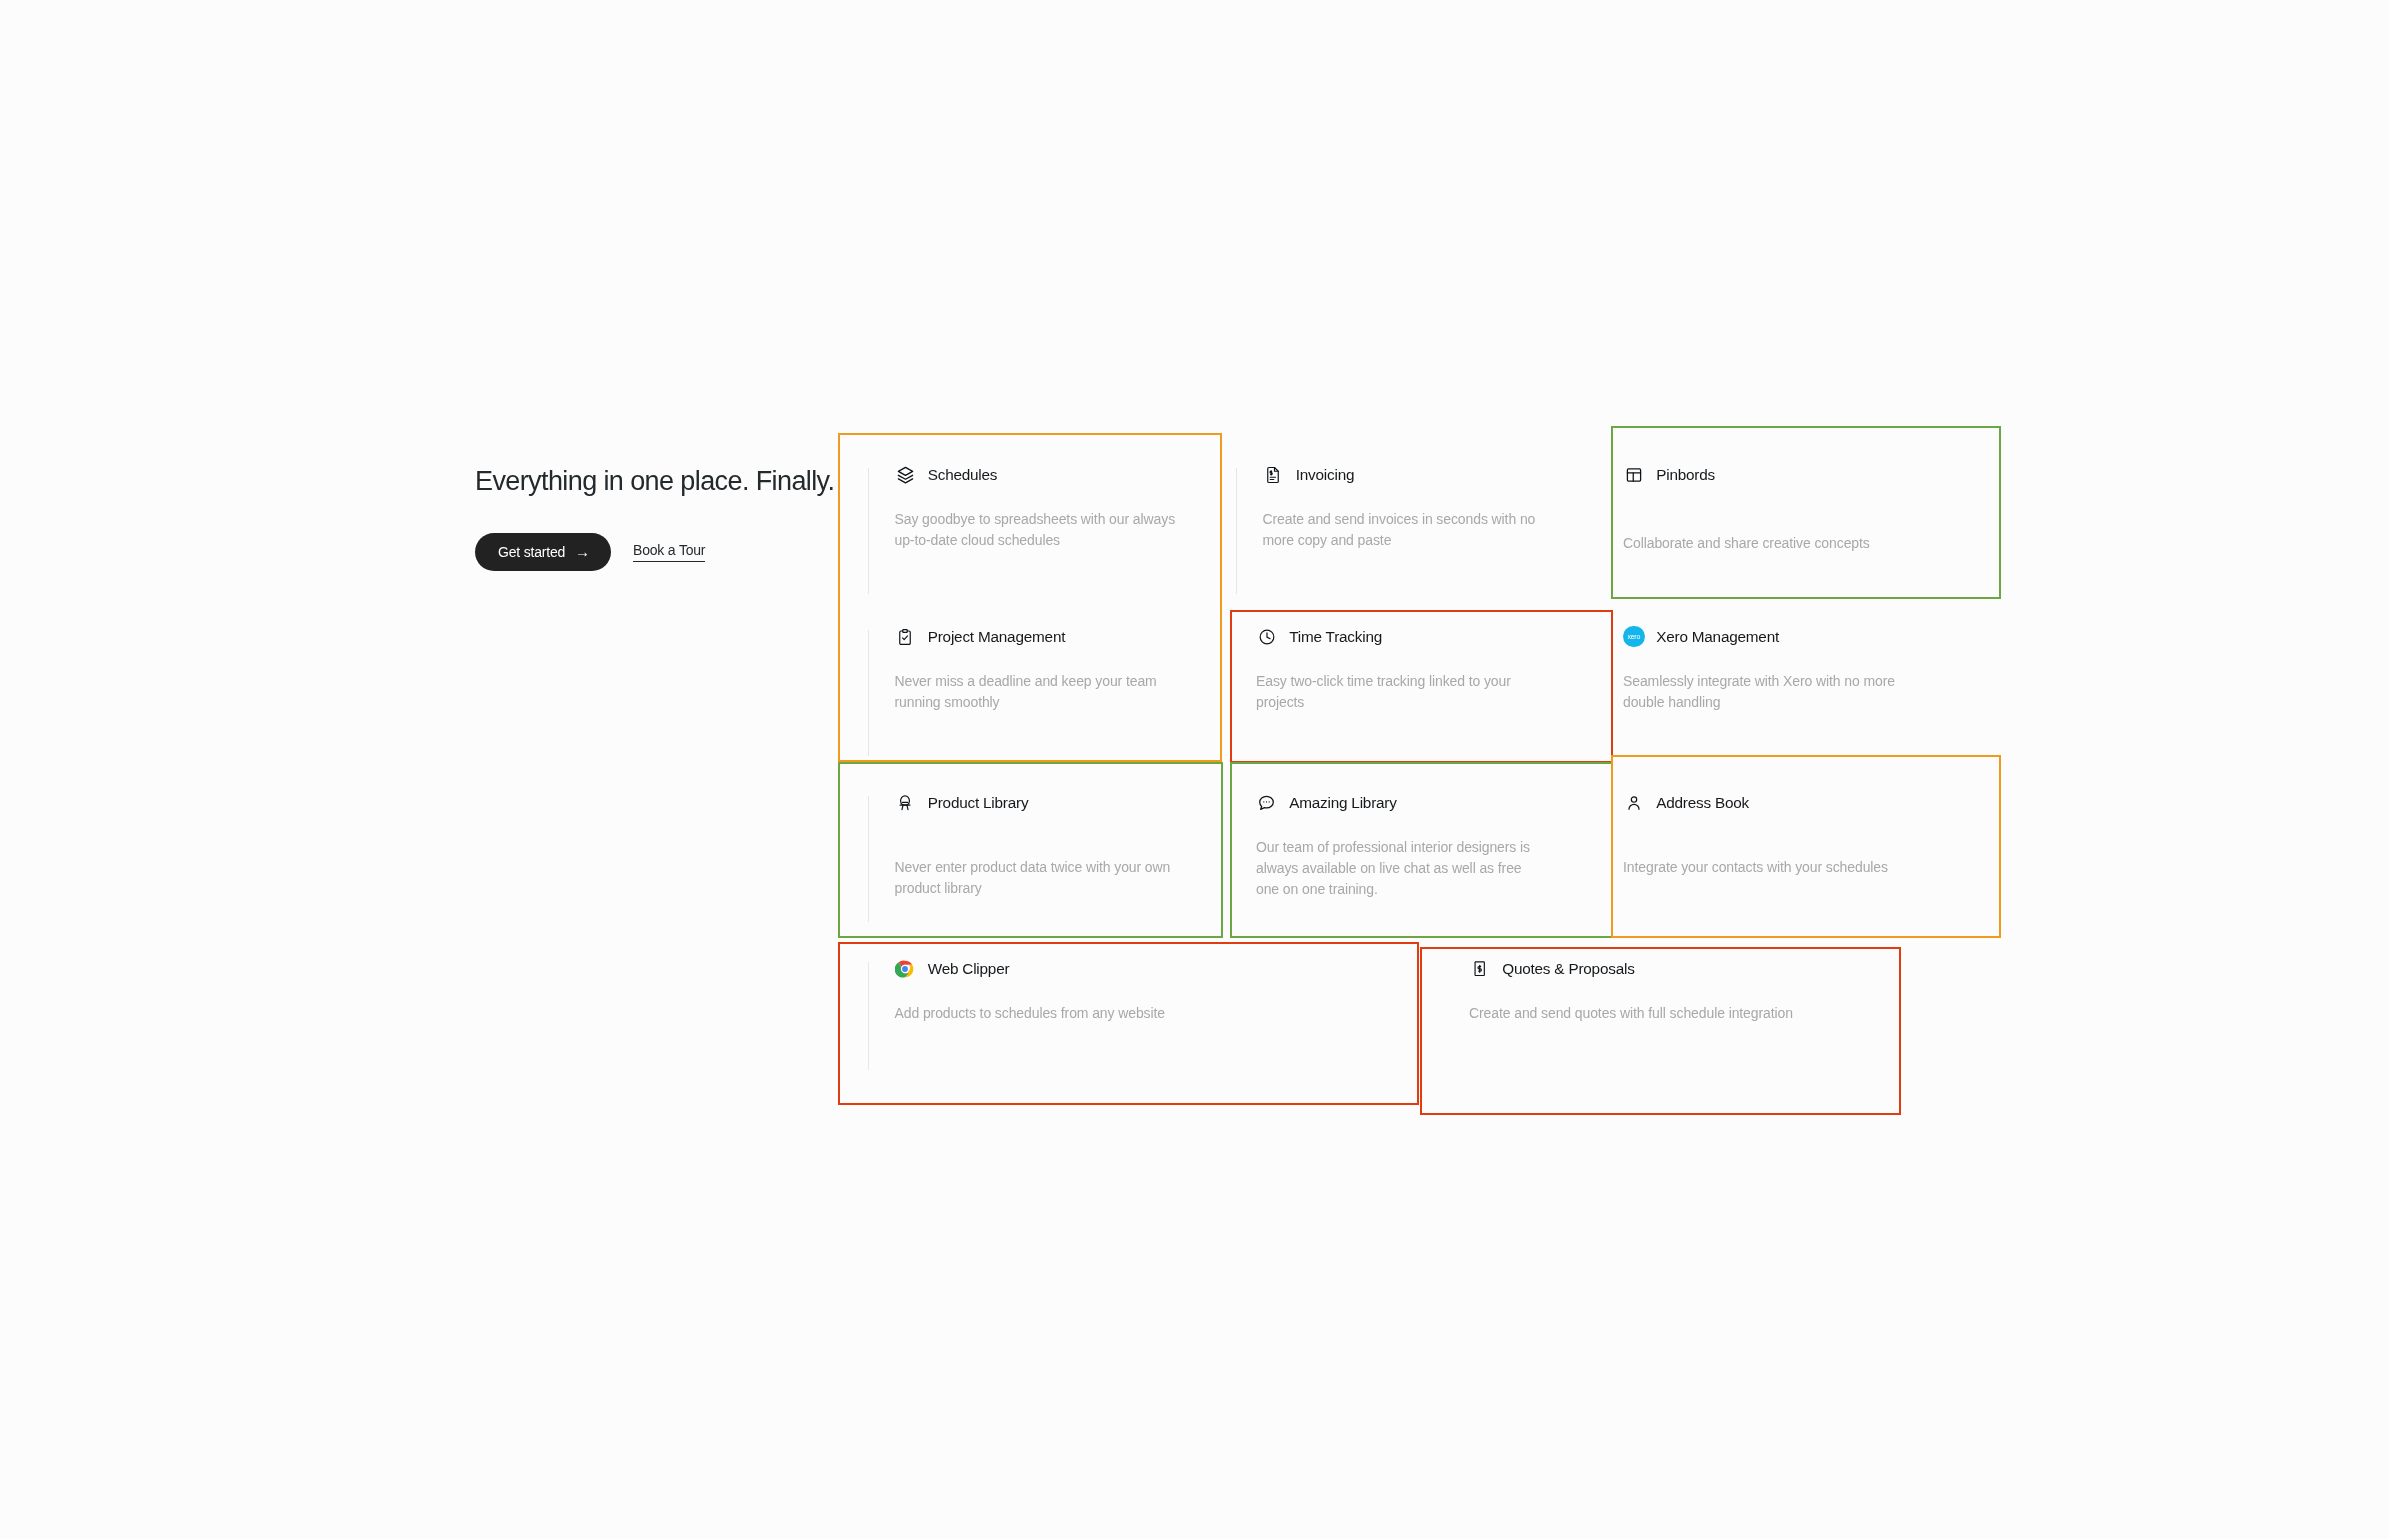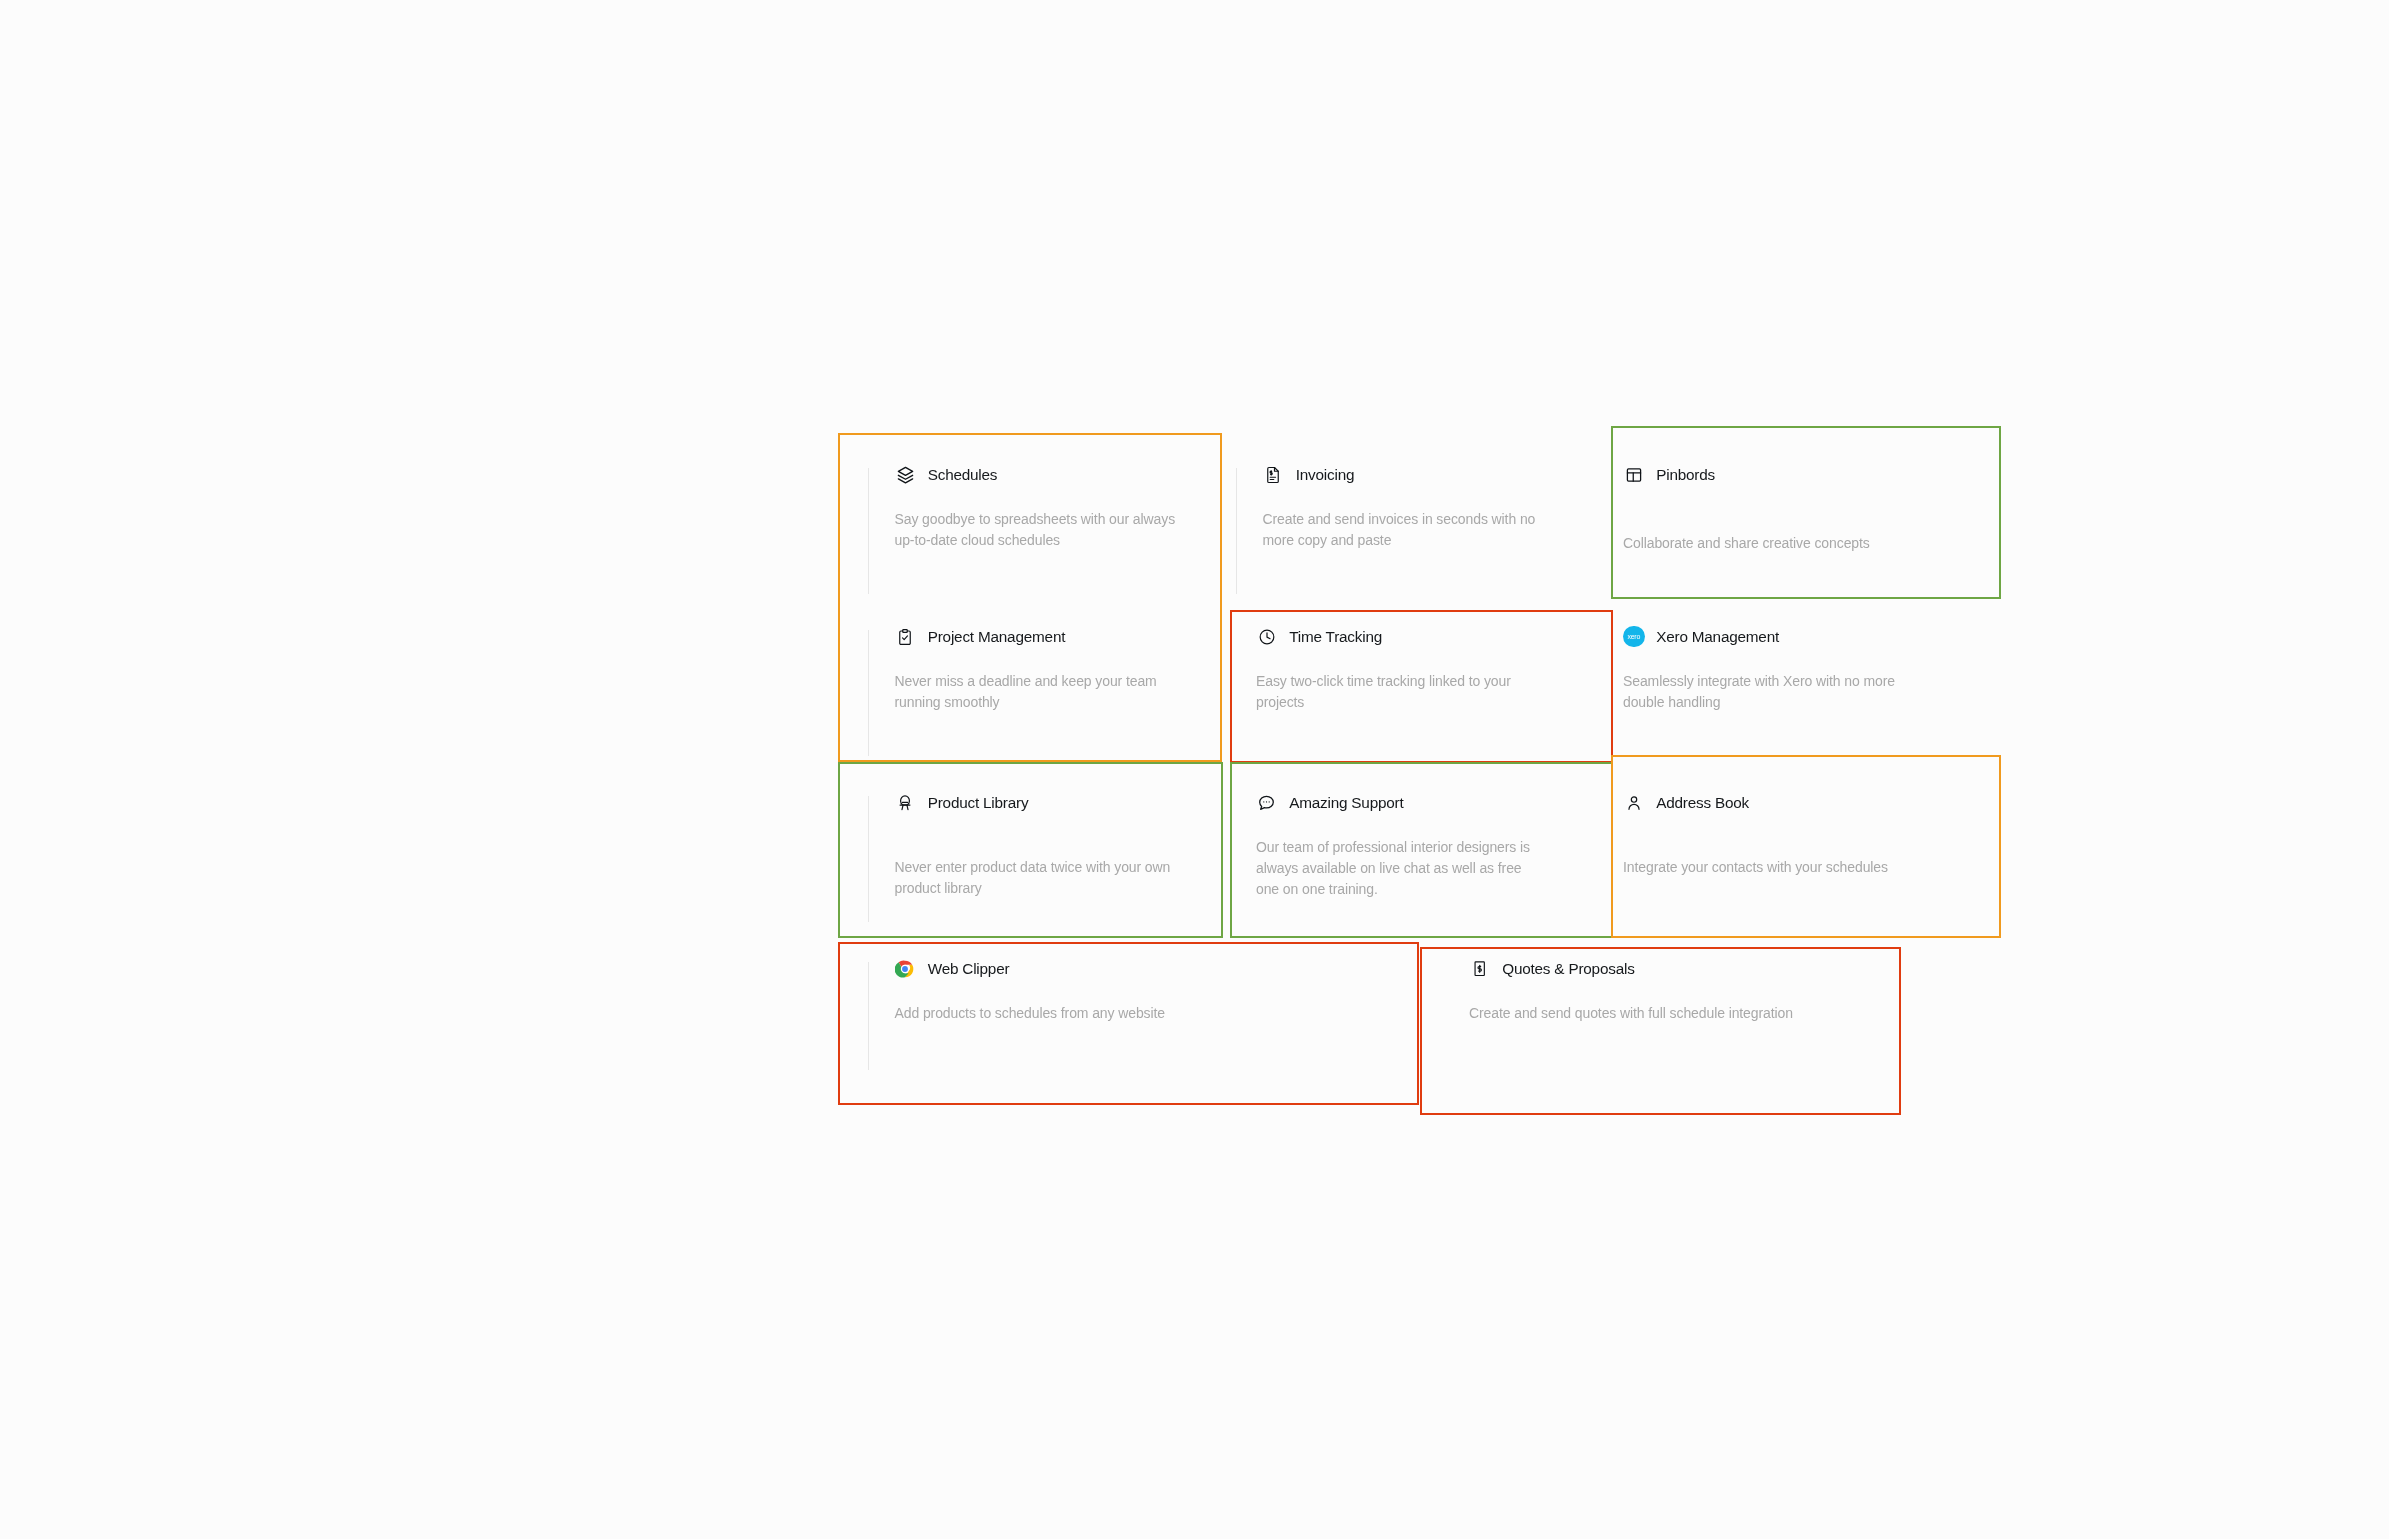--- a/index.html
+++ b/index.html
@@ -147,20 +147,30 @@
     border-style: solid;
     border-width: 2.5px;
     pointer-events: none;
   }
 </style>
 </head>
 <body>
 
 <div id="stage">
 
+  <div class="intro">
+    <h1 class="intro-heading">Everything in one place. Finally.</h1>
+    <div class="intro-actions">
+      <button class="btn-primary">
+        <span>Get started</span>
+        <span class="arrow">→</span>
+      </button>
+      <a class="link-secondary">Book a Tour</a>
+    </div>
+  </div>
 
   <div id="grid">
 
     <div class="cell" style="left:368px; top:0px; width:368px; height:162px;">
       <div class="cell-inner">
         <div class="cell-rule"></div>
         <div class="cell-head">
           <span class="cell-icon">
             <svg width="18" height="18" viewBox="0 0 24 24" fill="none" stroke="currentColor" stroke-width="1.6" stroke-linecap="round" stroke-linejoin="round">
               <path d="M14 2H6.5A1.5 1.5 0 0 0 5 3.5v17A1.5 1.5 0 0 0 6.5 22h11a1.5 1.5 0 0 0 1.5-1.5V7z"></path>
@@ -283,21 +293,21 @@
 
         <div class="cell-head">
           <span class="cell-icon">
             <svg width="19" height="19" viewBox="0 0 24 24" fill="none" stroke="currentColor" stroke-width="1.6" stroke-linecap="round" stroke-linejoin="round">
               <path d="M20.6 11.3c0 4.2-3.9 7.6-8.6 7.6a9.9 9.9 0 0 1-2.6-.34L4.6 20.6l1.3-3.5a7.2 7.2 0 0 1-2.5-5.3c0-4.2 3.9-7.6 8.6-7.6s8.6 3.4 8.6 7.6z"></path>
               <circle cx="8.6" cy="11.3" r="0.75" fill="currentColor" stroke="none"></circle>
               <circle cx="12" cy="11.3" r="0.75" fill="currentColor" stroke="none"></circle>
               <circle cx="15.4" cy="11.3" r="0.75" fill="currentColor" stroke="none"></circle>
             </svg>
           </span>
-          <span class="cell-title">Amazing Support</span>
+          <span class="cell-title">Amazing Library</span>
         </div>
         <div class="cell-desc">Our team of professional interior designers is always available on live chat as well as free one on one training.</div>
       </div>
     </div>
 
     <div class="cell norule" style="left:735px; top:328px; width:368px; height:166px;">
       <div class="cell-inner" style="padding-left:20px;">
 
         <div class="cell-head">
           <span class="cell-icon">

